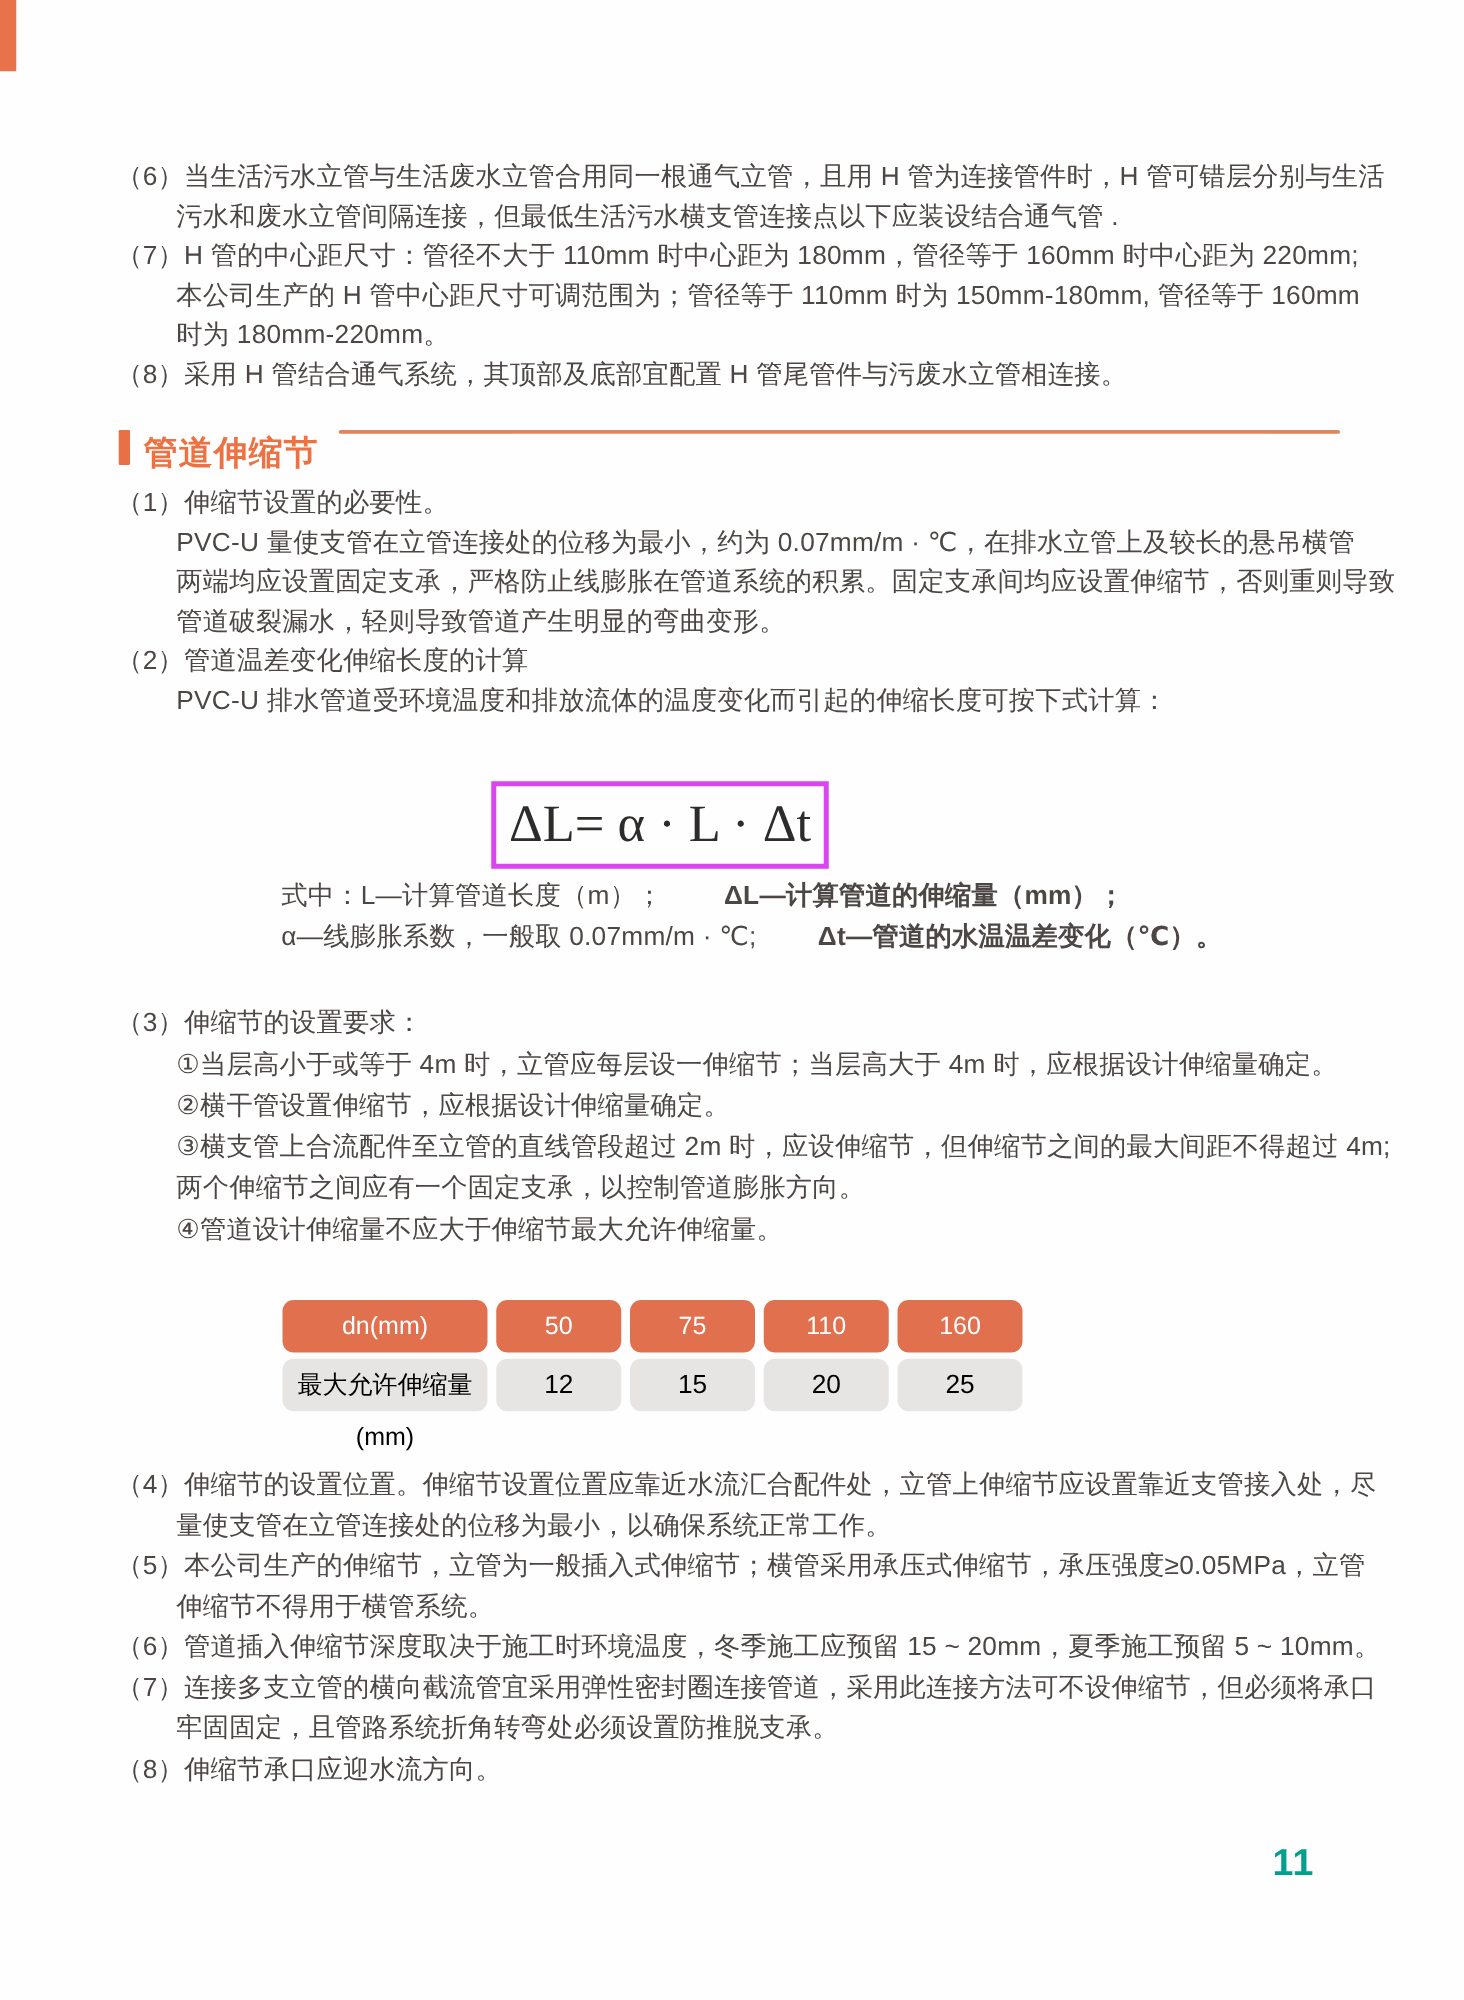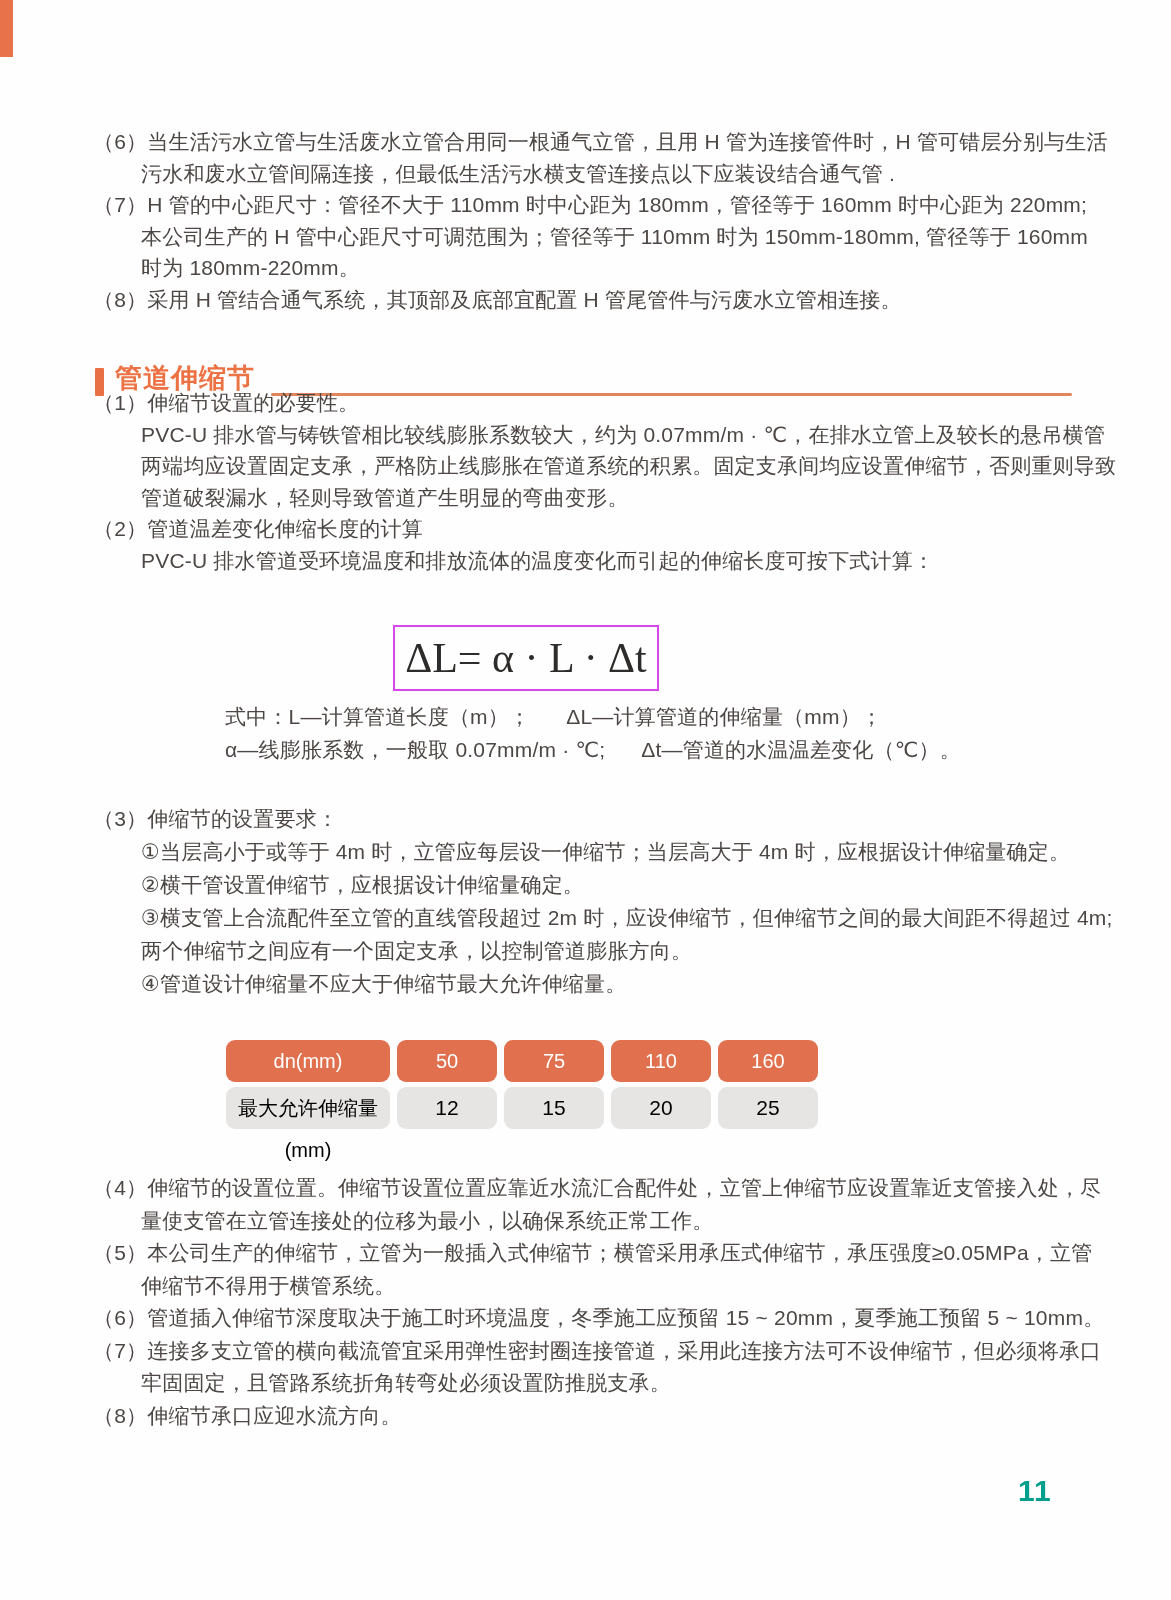--- a/index.html
+++ b/index.html
@@ -15,35 +15,35 @@
   .block .ln{white-space:nowrap;height:31.5px;line-height:31.5px;}
   #body2 .ln{height:33px;line-height:33px;}
   #body3 .ln{height:32.5px;line-height:32.5px;}
   .i1{padding-left:48px;}
 
   #intro{top:126px;}
   #body1{top:387px;}
   #body2{top:802px;}
   #body3{top:1172px;}
 
-  .section-head{position:absolute;top:344px;left:95px;width:977px;display:flex;align-items:flex-end;margin-top:16px;}
+  .section-head{position:absolute;top:344px;left:95px;width:977px;display:flex;align-items:flex-start;}
   .head-bar{width:9px;height:28px;background:#e96f44;border-radius:1px;flex:0 0 auto;}
   .head-title{color:#ec7243;font-size:27px;font-weight:bold;margin-left:11px;letter-spacing:1px;white-space:nowrap;}
   .head-rule{flex:1 1 auto;height:3px;background:#e2845c;margin-left:16px;border-radius:2px;}
 
   .formula-box{
     position:absolute;left:393px;top:625px;width:262px;height:62px;
-    border:2px solid #d946ef;display:flex;align-items:center;justify-content:center;
+    border:4px solid #d946ef;display:flex;align-items:center;justify-content:center;
     font-family:"Liberation Serif","DejaVu Serif",serif;font-size:42px;color:#2e2c2a;
     background:#fefefe;white-space:nowrap;
   }
 
   #notes{top:700px;left:225px;}
   #notes .ln{height:33px;line-height:33px;}
-  .seg2{margin-left:36px;}
+  .seg2{margin-left:49px;font-weight:bold;}
 
   .exp-table{position:absolute;top:1040px;left:226px;}
   .trow{display:flex;margin-bottom:5px;}
   .tcell{
     height:42px;line-height:42px;text-align:center;border-radius:9px;
     margin-right:7px;font-size:20px;flex:0 0 auto;
   }
   .tcell.c0{width:164px;}
   .tcell.cn{width:100px;}
   .trow.head .tcell{background:#e0704e;color:#ffffff;}
@@ -72,21 +72,21 @@
   </div>
 
   <div class="section-head">
     <div class="head-bar"></div>
     <div class="head-title">管道伸缩节</div>
     <div class="head-rule"></div>
   </div>
 
   <div class="block" id="body1">
     <div class="ln">（1）伸缩节设置的必要性。</div>
-    <div class="ln i1">PVC-U 排水管与铸铁管相比较线膨胀系数较大，约为 0.07mm/m · ℃，在排水立管上及较长的悬吊横管</div>
+    <div class="ln i1">PVC-U 量使支管在立管连接处的位移为最小，约为 0.07mm/m · ℃，在排水立管上及较长的悬吊横管</div>
     <div class="ln i1">两端均应设置固定支承，严格防止线膨胀在管道系统的积累。固定支承间均应设置伸缩节，否则重则导致</div>
     <div class="ln i1">管道破裂漏水，轻则导致管道产生明显的弯曲变形。</div>
     <div class="ln">（2）管道温差变化伸缩长度的计算</div>
     <div class="ln i1">PVC-U 排水管道受环境温度和排放流体的温度变化而引起的伸缩长度可按下式计算：</div>
   </div>
 
   <div class="formula-box">ΔL= α · L · Δt</div>
 
   <div class="block" id="notes">
     <div class="ln">

